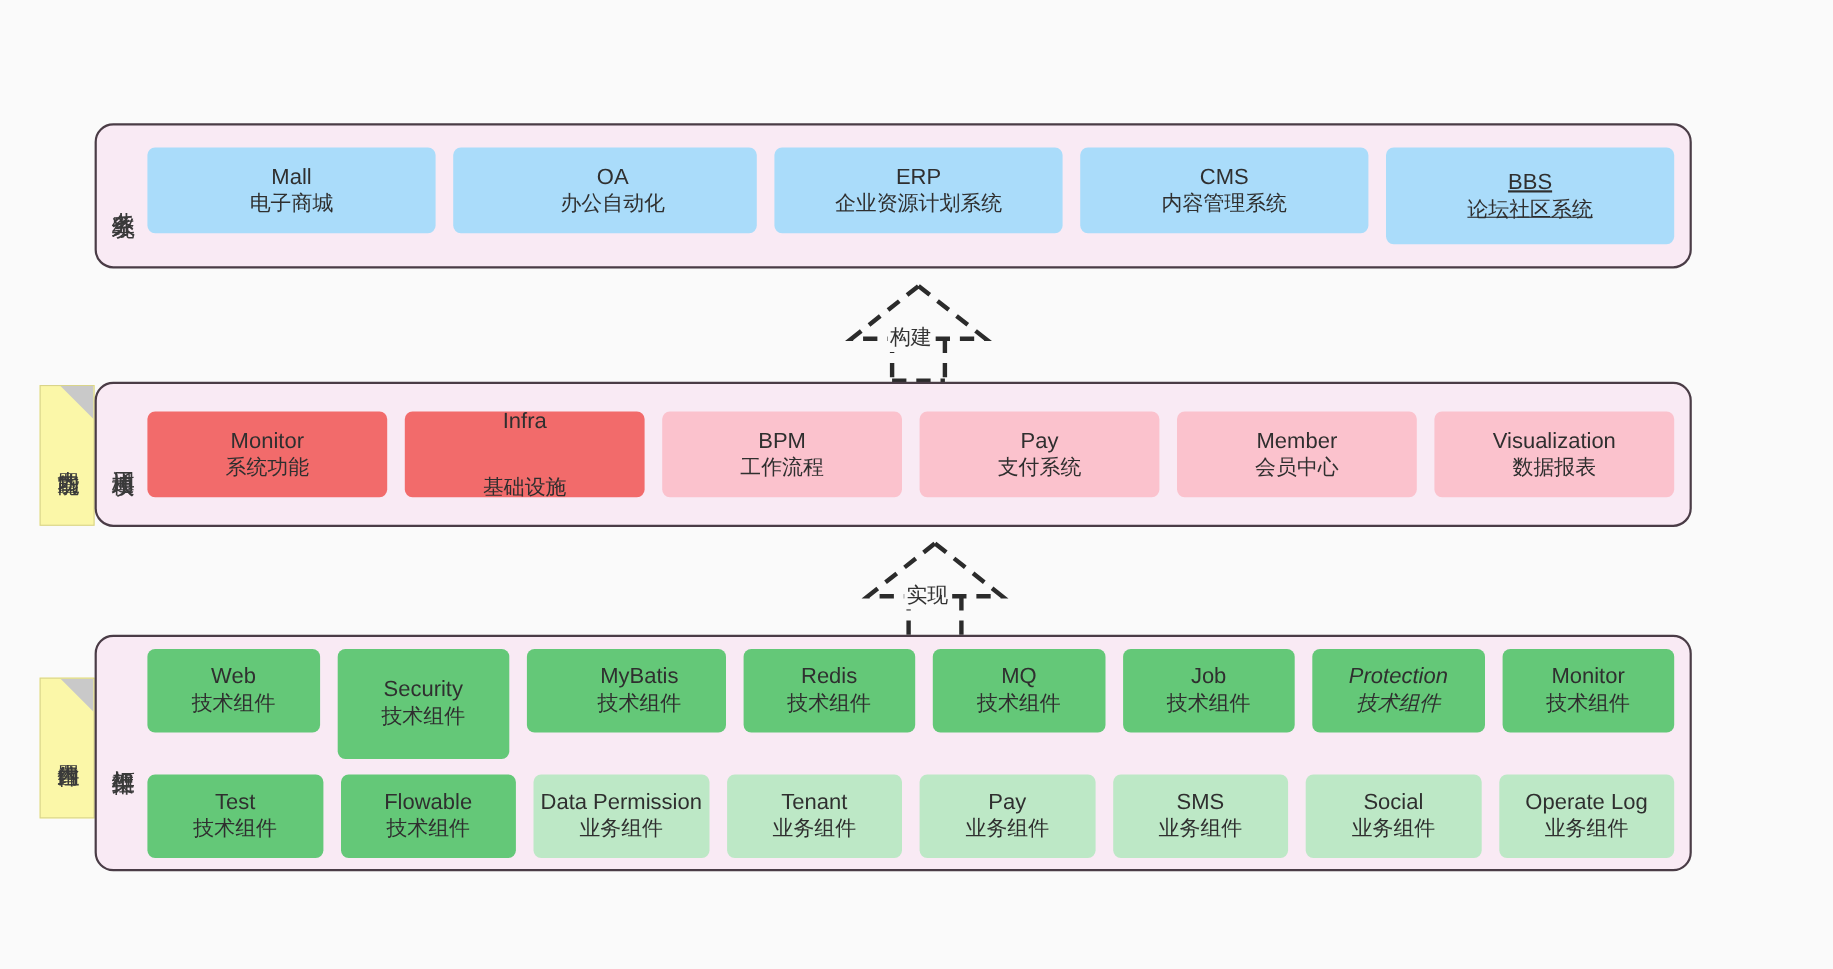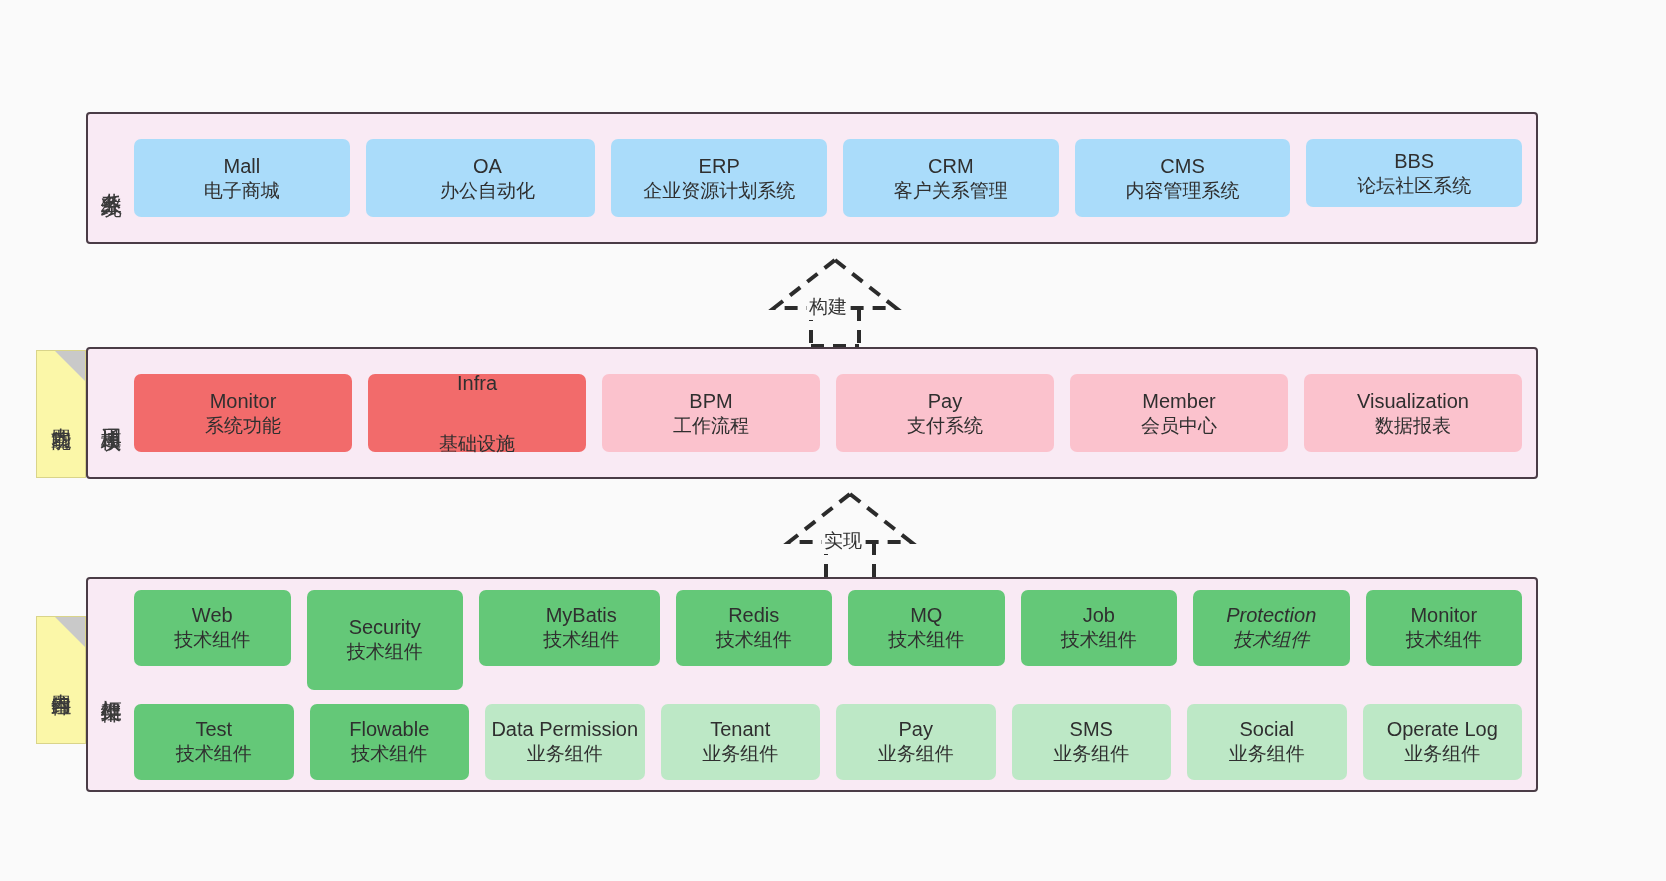--- a/index.html
+++ b/index.html
@@ -21,21 +21,21 @@
     width: 1666px;
     height: 881px;
   }
 
   
   .layer {
     position: absolute;
     box-sizing: border-box;
     background: #f9eaf4;
     border: 2.4px solid #4a3c46;
-    border-radius: 4px;
+    border-radius: 17px;
     display: flex;
     align-items: stretch;
   }
   .layer-label {
     flex: 0 0 auto;
     width: 46px;
     display: flex;
     align-items: center;
     justify-content: center;
     font-size: 21px;
@@ -137,28 +137,24 @@
         </div>
         <div class="card blue" style="height:78px;padding-left:18px;">
           <span class="t1">OA</span>
           <span class="t2">办公自动化</span>
         </div>
         <div class="card blue" style="height:78px;">
           <span class="t1">ERP</span>
           <span class="t2">企业资源计划系统</span>
         </div>
         <div class="card blue" style="height:78px;">
-          <span class="t1">CRM</span>
-          <span class="t2">客户关系管理</span>
-        </div>
-        <div class="card blue" style="height:78px;">
           <span class="t1">CMS</span>
           <span class="t2">内容管理系统</span>
         </div>
-        <div class="card blue" style="height:68px;">
+        <div class="card blue" style="height:88px;text-decoration:underline;">
           <span class="t1">BBS</span>
           <span class="t2">论坛社区系统</span>
         </div>
 
       </div>
     </div>
   </div>
 
   <div class="connector" style="left:755px; top:256px; width:160px; height:92px;">
     <svg width="160" height="92" viewBox="0 0 160 92">

